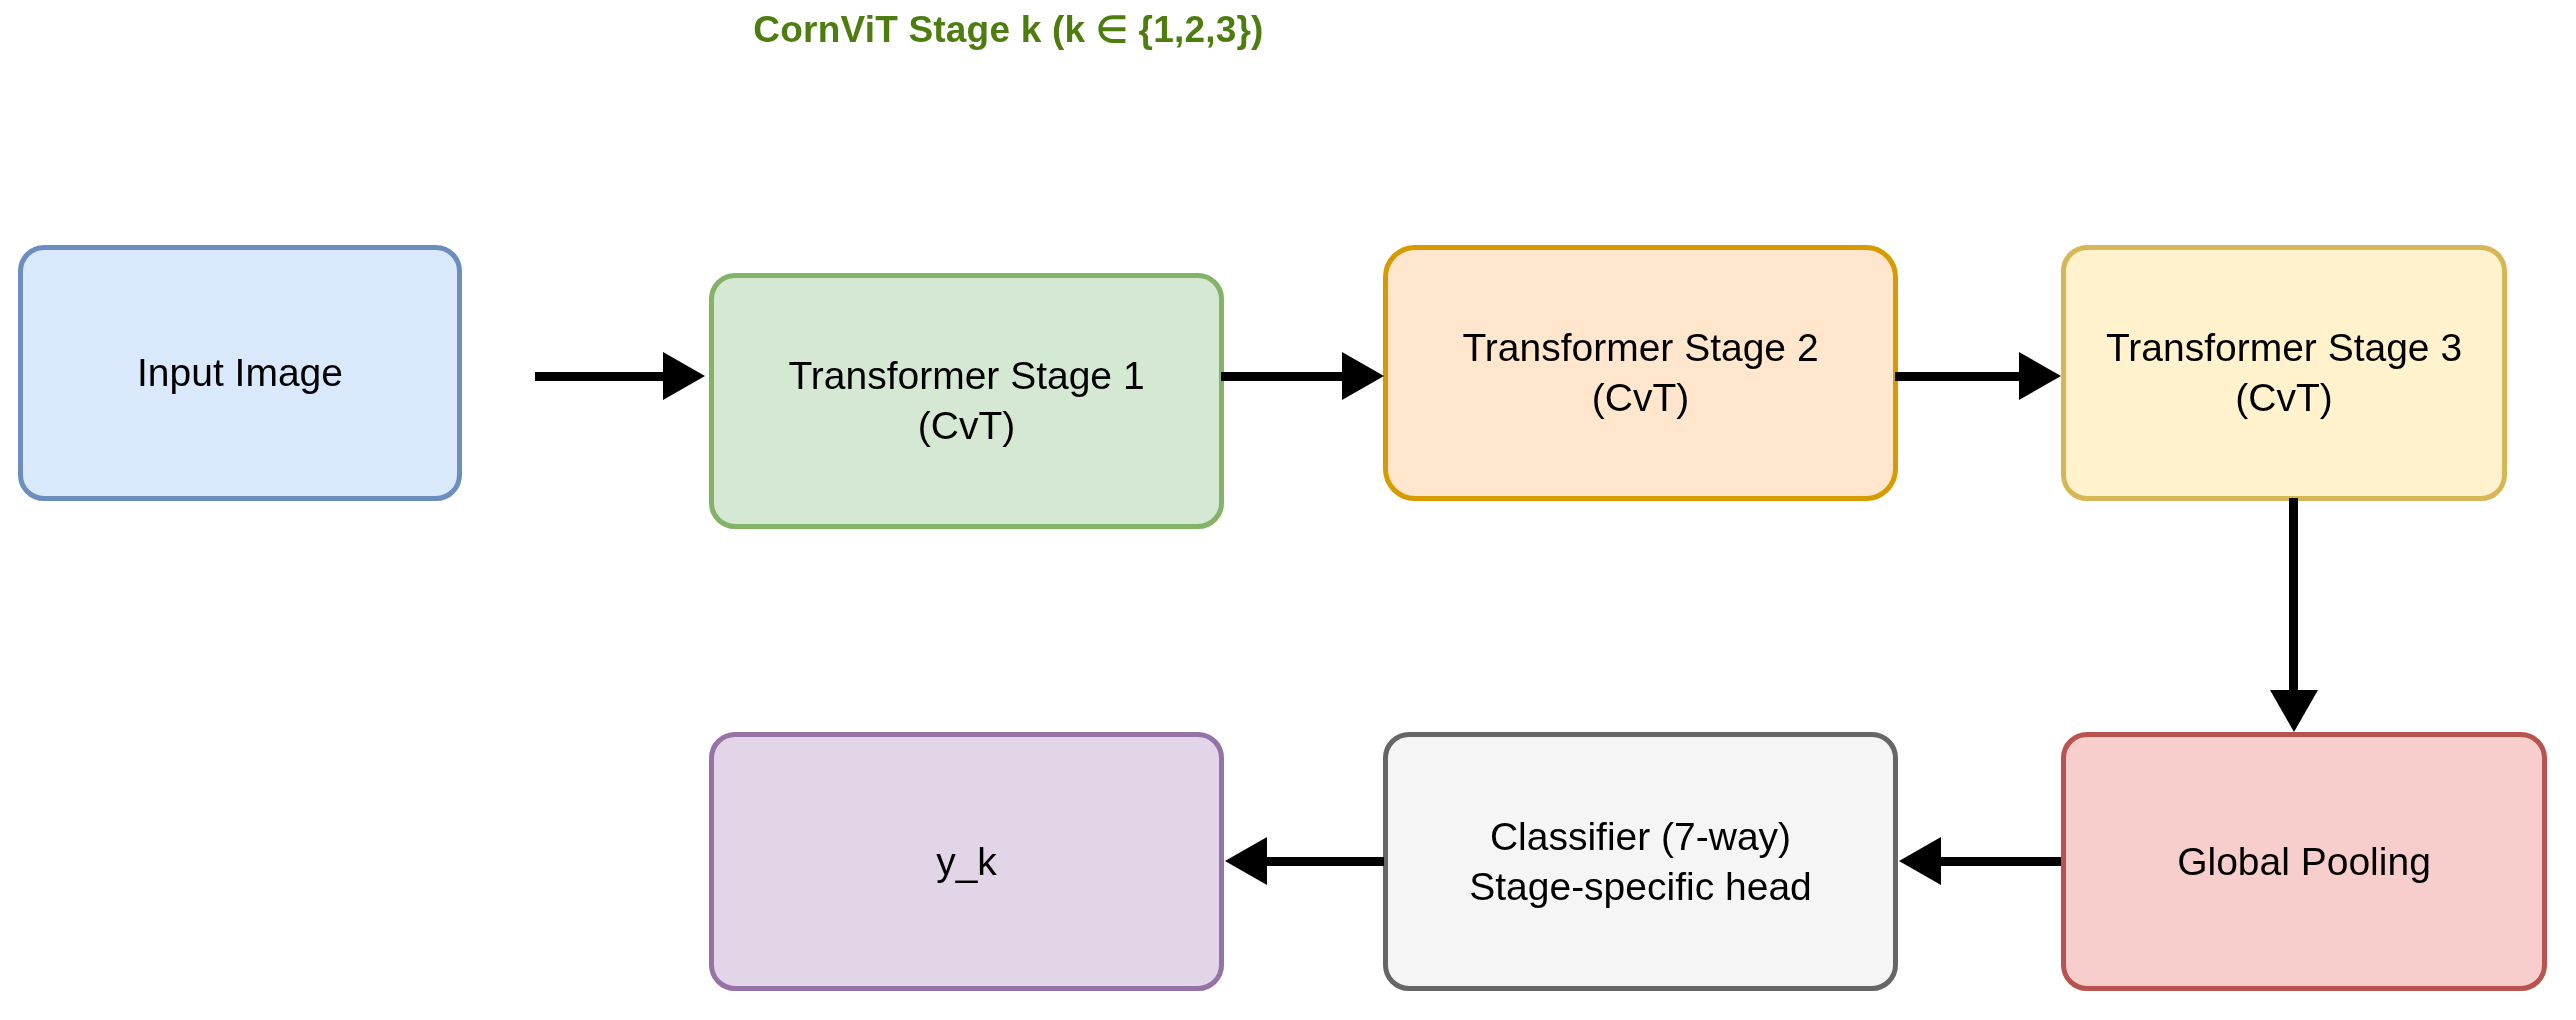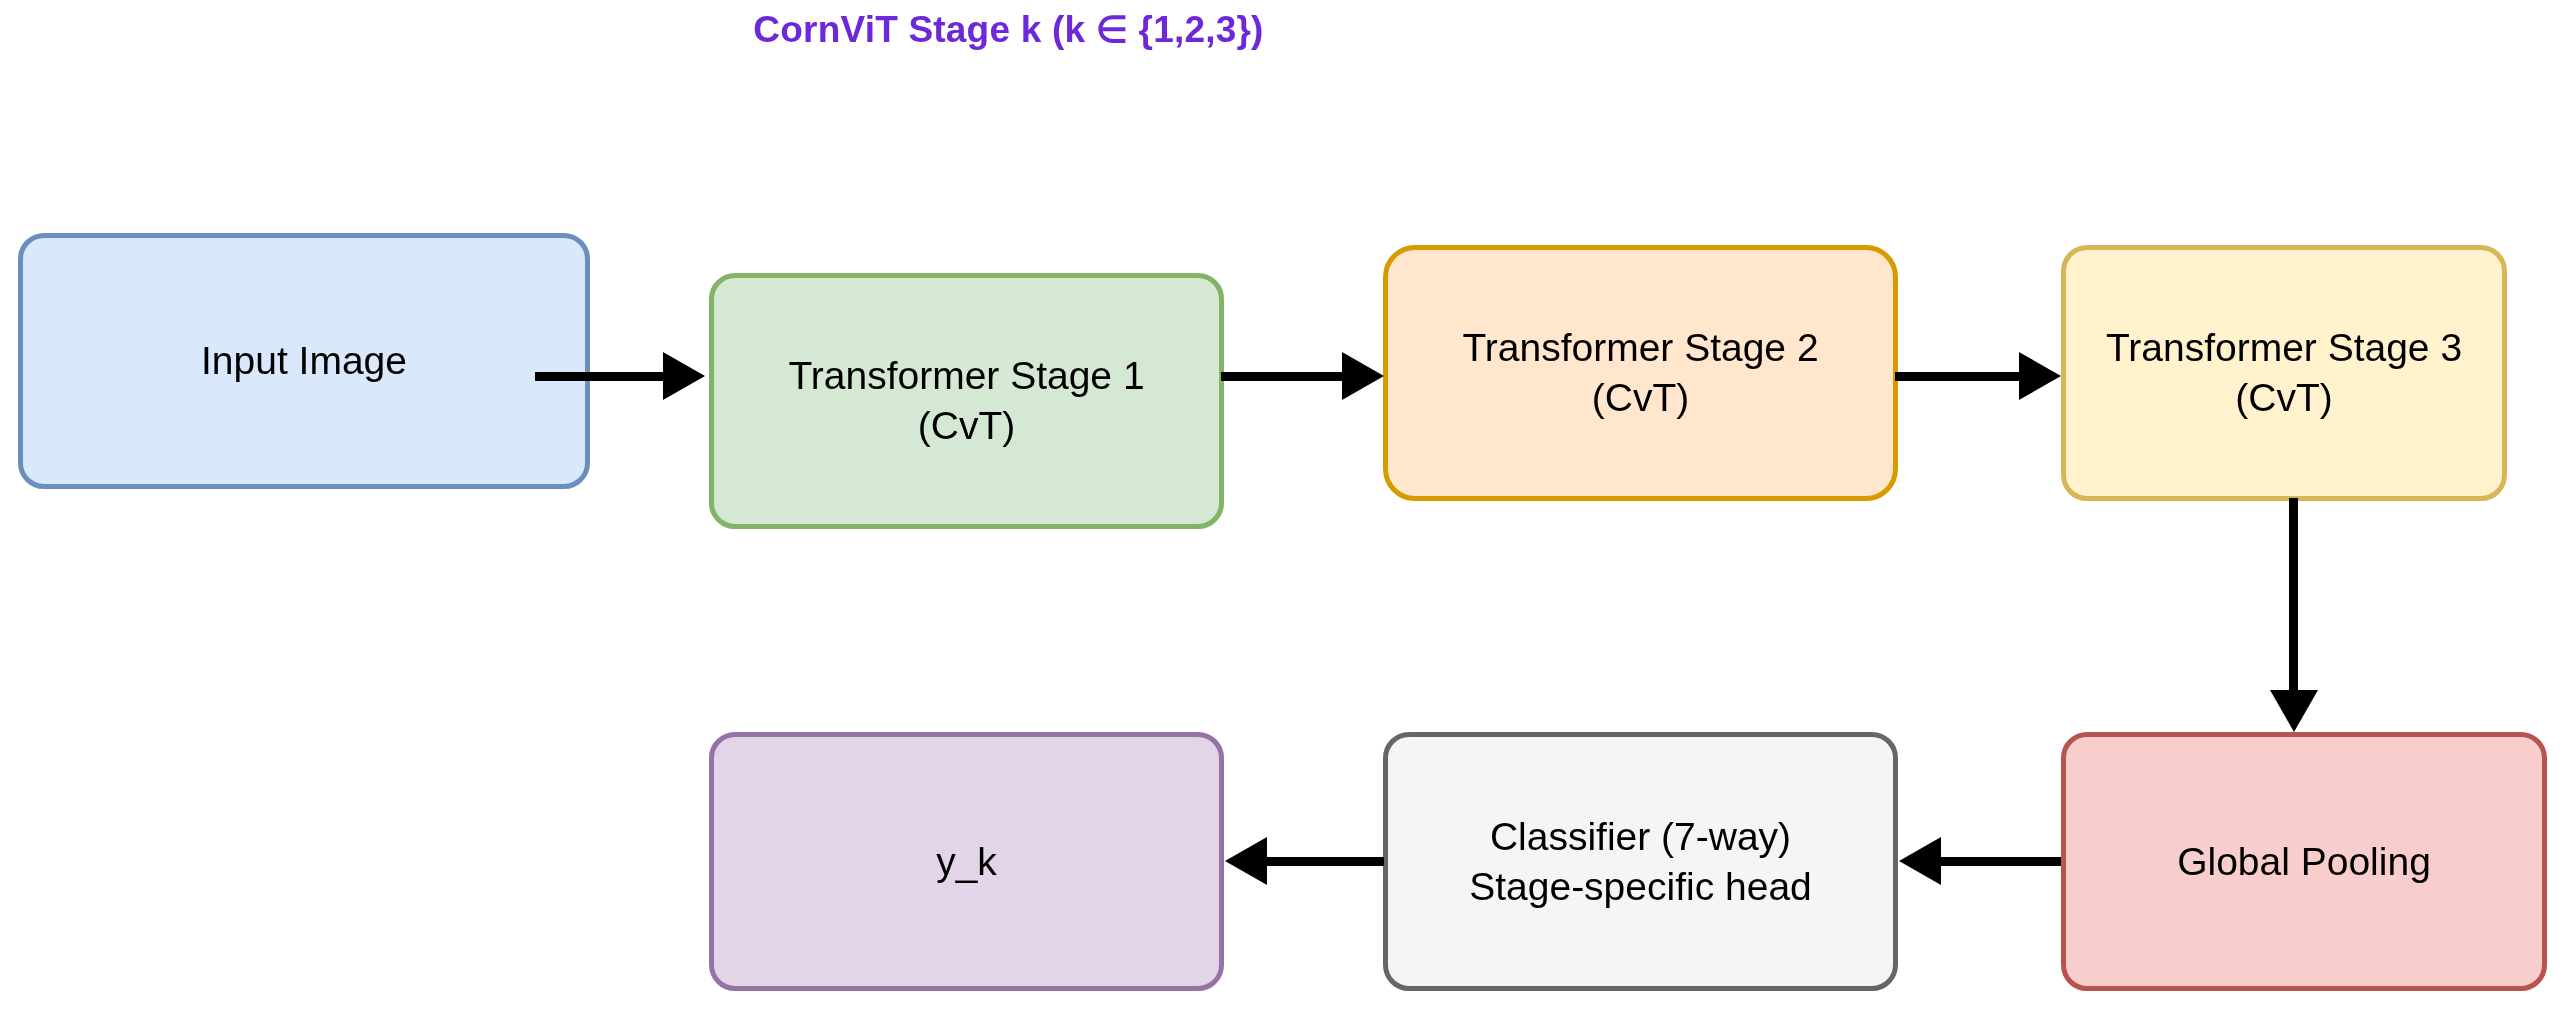--- a/index.html
+++ b/index.html
@@ -18,21 +18,21 @@
     overflow: hidden;
   }
   #diagram-title {
     position: absolute;
     left: 0;
     top: 8px;
     width: 2017px;
     text-align: center;
     font-size: 37px;
     font-weight: bold;
-    color: #6d28d9;
+    color: #4d7c0f;
     letter-spacing: 0.2px;
     white-space: nowrap;
   }
   .node {
     position: absolute;
     box-sizing: border-box;
     border-style: solid;
     border-width: 5px;
     border-radius: 26px;
     display: flex;
@@ -41,21 +41,21 @@
     justify-content: center;
     font-size: 39px;
     line-height: 1.27;
     color: #000000;
     text-align: center;
     white-space: nowrap;
   }
   .node .line2 { display: block; }
 
   
-  #node-input        { left: 18px;   top: 233px; width: 572px; height: 256px; }
+  #node-input        { left: 18px;   top: 245px; width: 444px; height: 256px; }
   #node-stage1       { left: 709px;  top: 245px; width: 515px; height: 256px; }
   #node-stage2       { left: 1383px; top: 245px; width: 515px; height: 256px; border-radius: 32px; }
   #node-stage3       { left: 2061px; top: 245px; width: 446px; height: 256px; }
   #node-binaryoutput { left: 709px;  top: 732px; width: 515px; height: 259px; }
   #node-classifier   { left: 1383px; top: 732px; width: 515px; height: 259px; }
   #node-globalpool   { left: 2061px; top: 732px; width: 486px; height: 259px; }
 
   
   .arrow-h {
     position: absolute;

